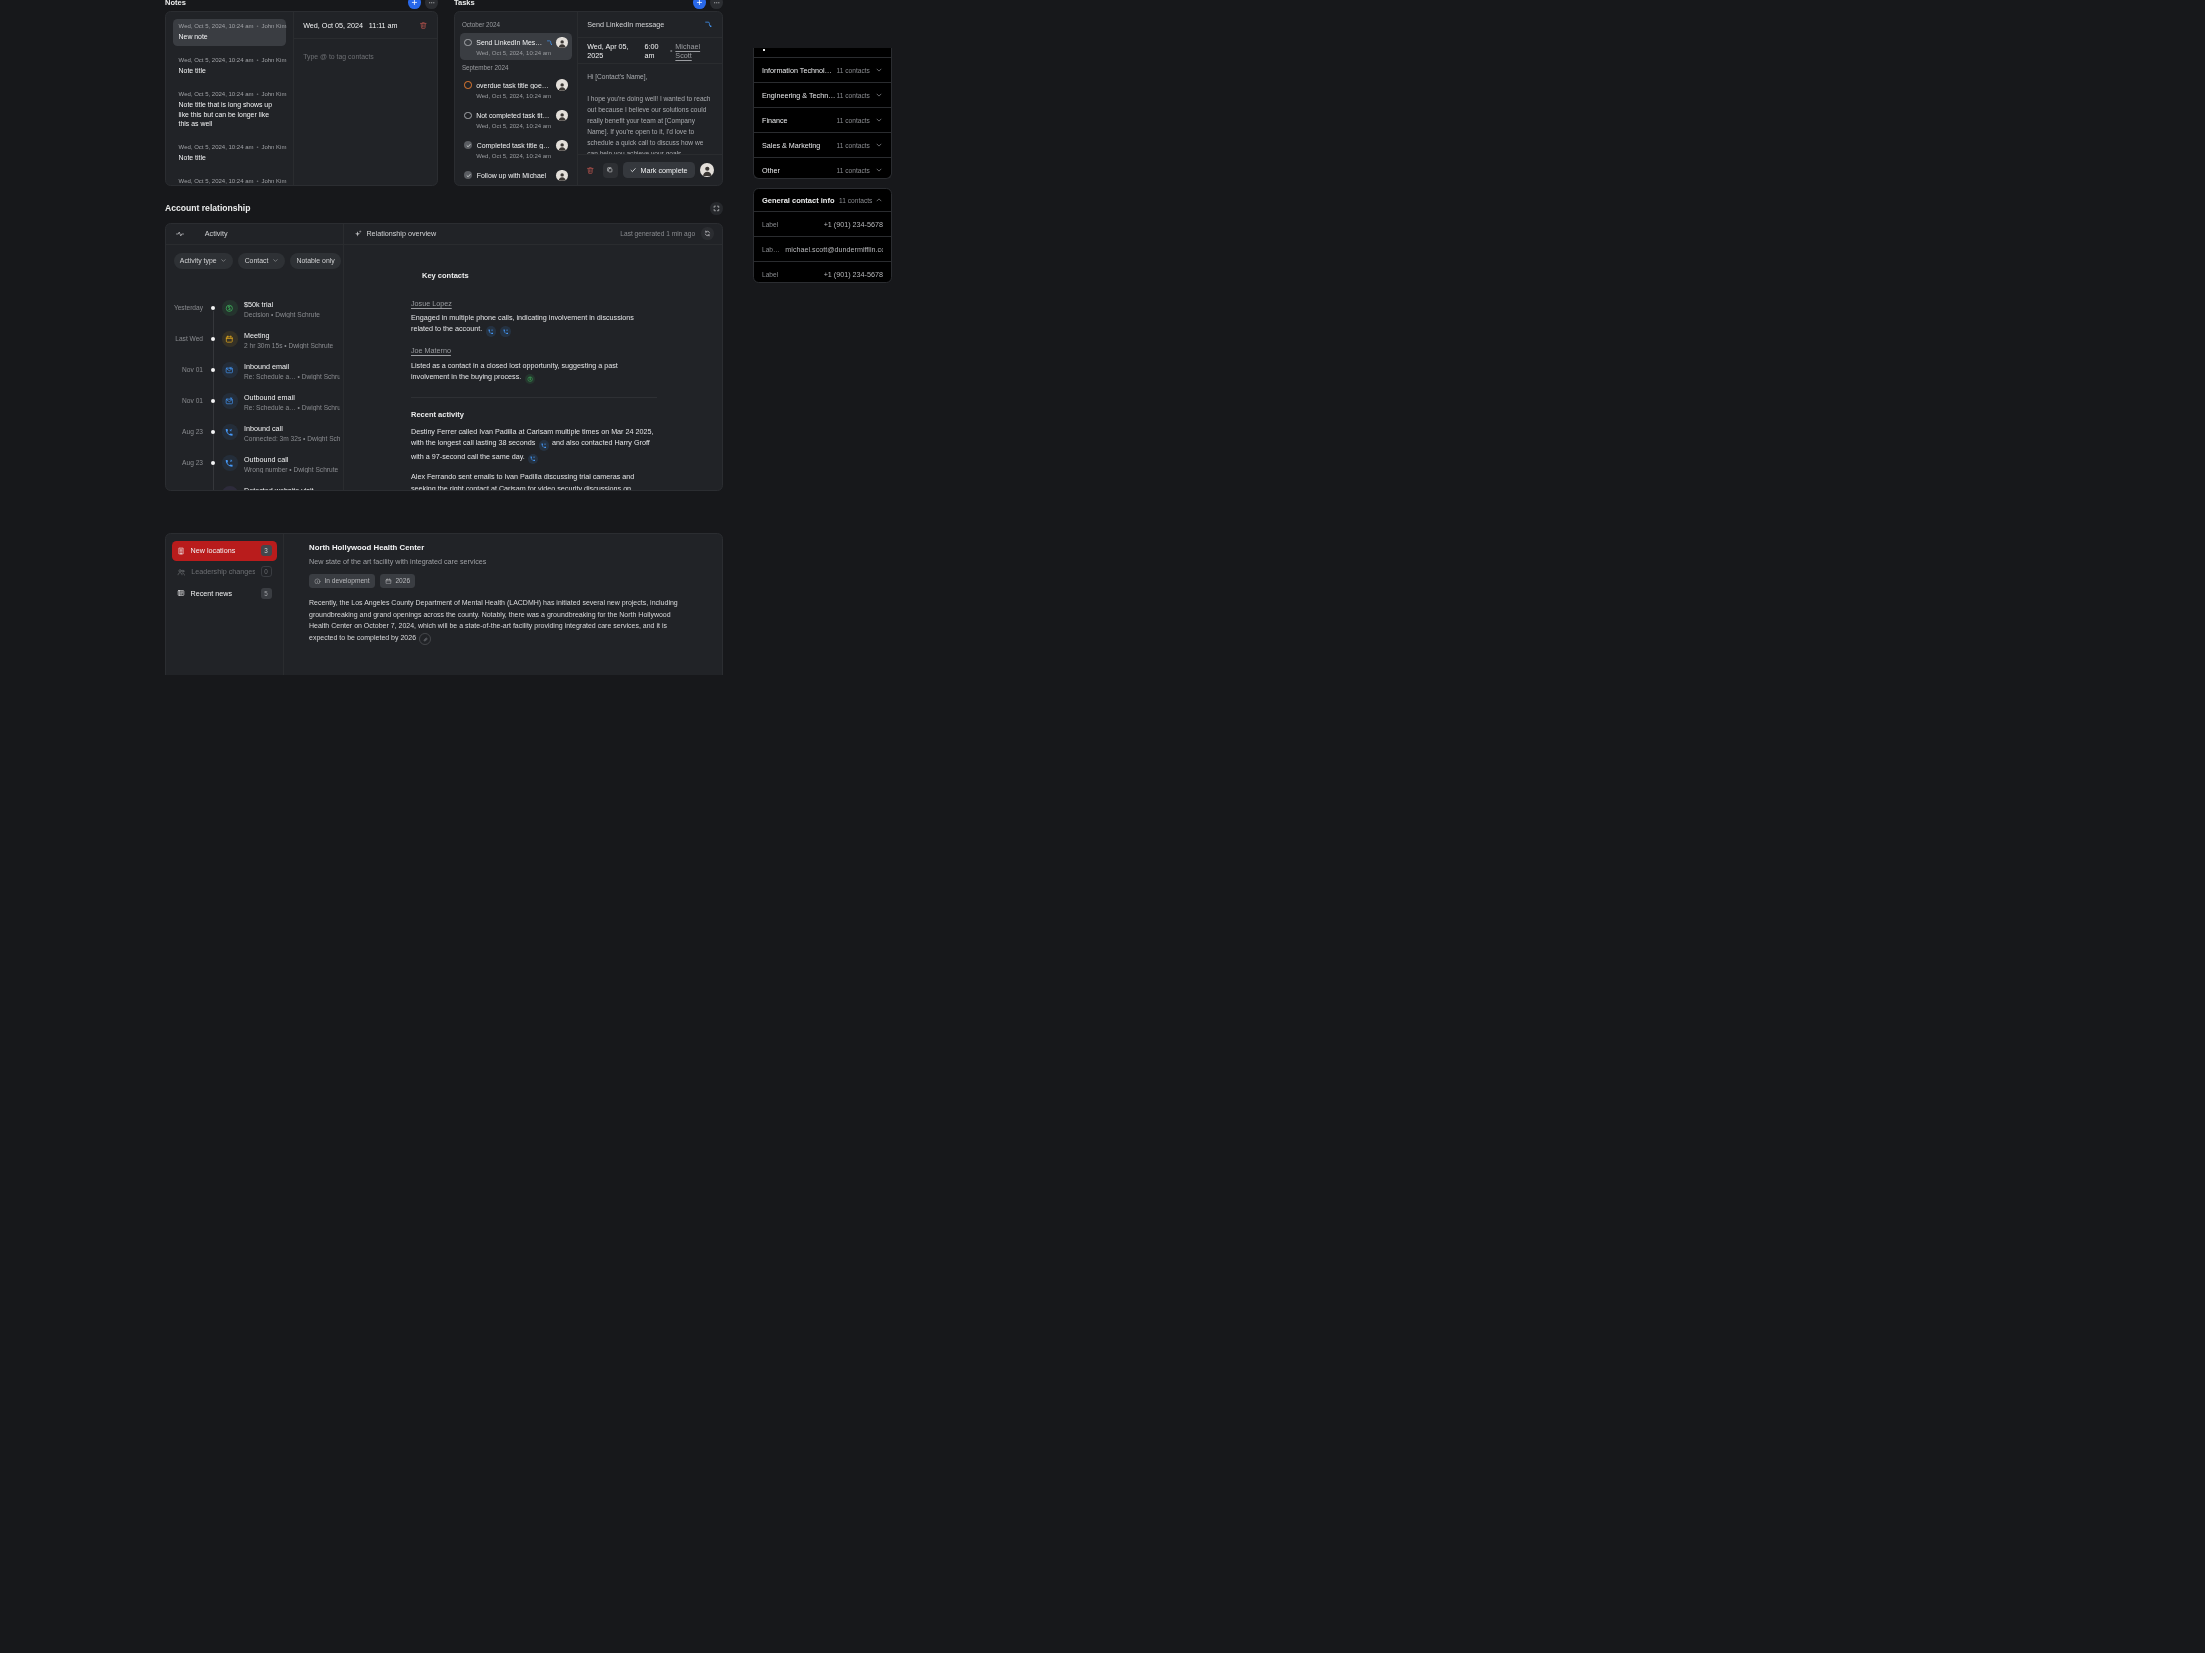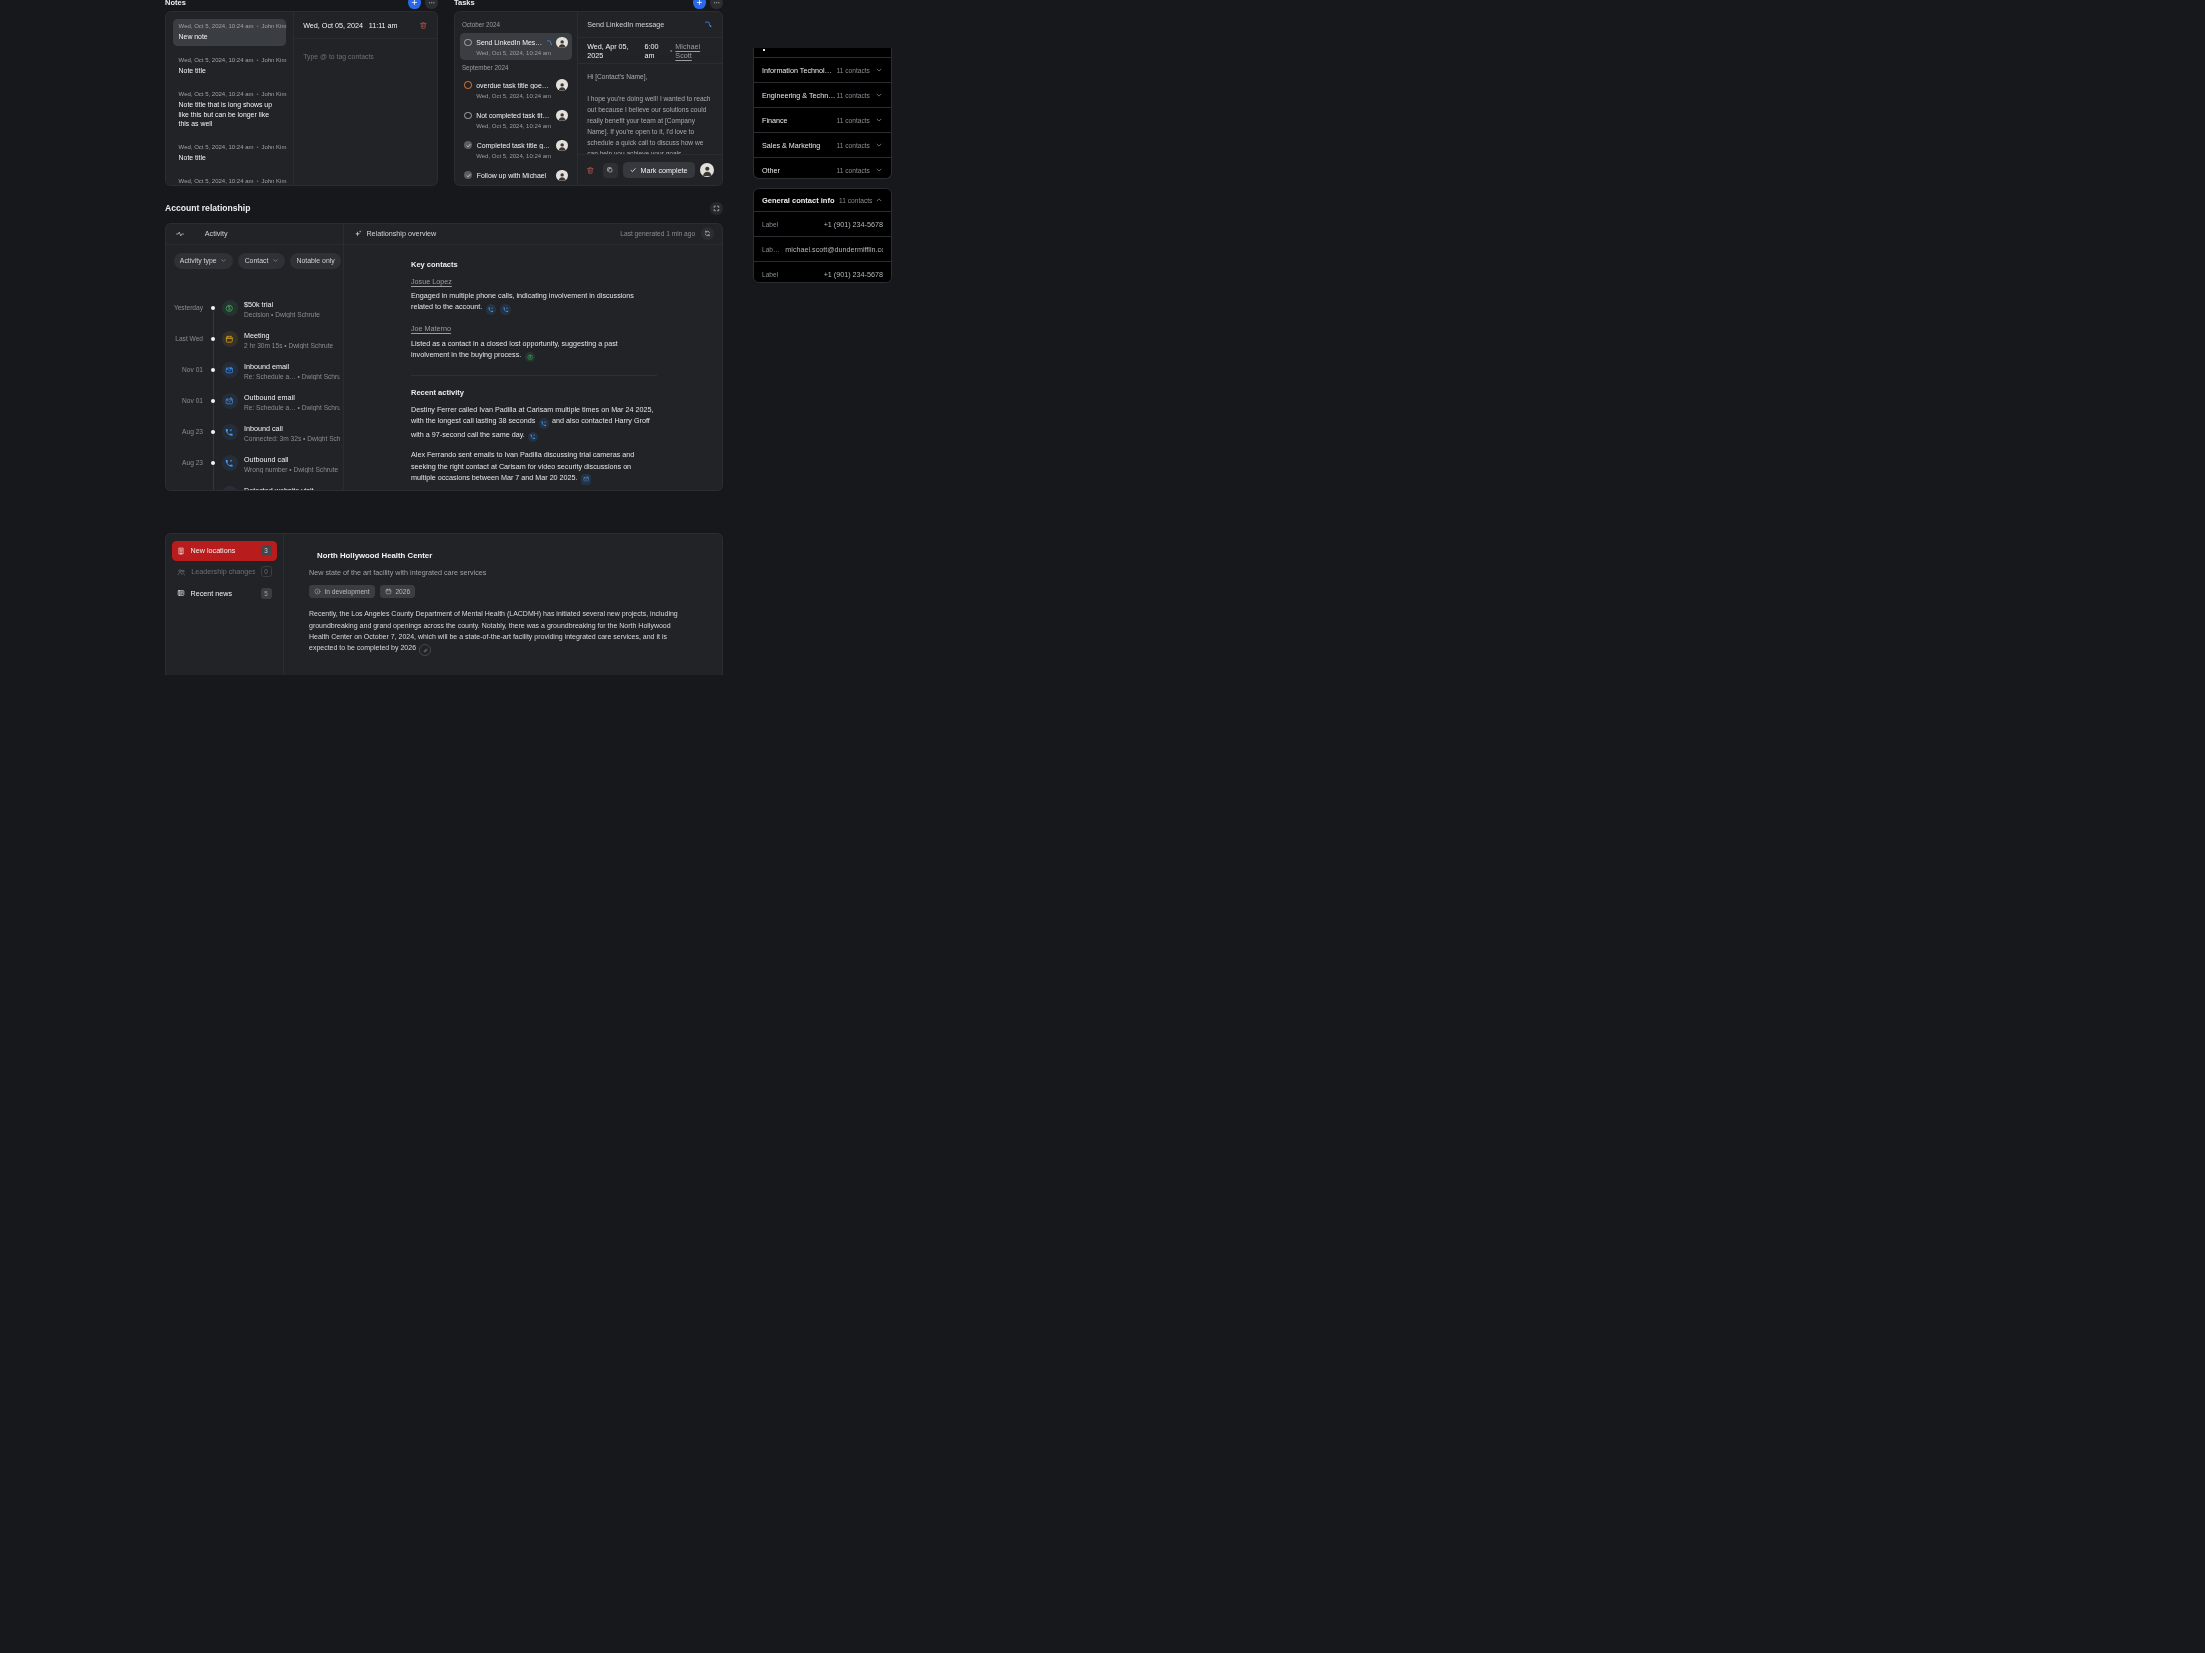--- a/index.html
+++ b/index.html
@@ -96,21 +96,21 @@
   .tl-icon{position:absolute;left:56px;top:0.6px;width:15.5px;height:15.5px;border-radius:50%;display:flex;align-items:center;justify-content:center;}
   .tl-c{position:absolute;left:78px;top:0;right:3.4px;}
   .tl-title{font-size:7.2px;color:#f2f3f4;white-space:nowrap;overflow:hidden;}
   .tl-sub{font-size:6.6px;color:#8a8c90;margin-top:2.3px;white-space:nowrap;overflow:hidden;}
   .bg-green{background:rgba(67,196,99,.10);color:#43c463;}
   .bg-yellow{background:rgba(233,172,29,.10);color:#e9ac1d;}
   .bg-blue{background:rgba(69,152,248,.09);color:#4598f8;}
   .bg-purple{background:rgba(157,116,240,.10);color:#9d74f0;}
   .tl-i0{top:55px}.tl-i1{top:86px}.tl-i2{top:117px}.tl-i3{top:148px}.tl-i4{top:179px}.tl-i5{top:210px}.tl-i6{top:241px}
   .ov-col{flex:1;padding:15px 65px 0 67px;overflow:hidden;}
-  .ov-h{font-size:7.5px;font-weight:700;color:#eceded;margin:0;}
+  .ov-h{font-size:7.5px;font-weight:700;color:#eceded;margin:11px;}
   .ov-name{display:inline-block;font-size:7.2px;color:#9b9da1;text-decoration:underline;text-underline-offset:1.7px;margin-top:8px;cursor:pointer;}
   .ov-p{font-size:7.2px;line-height:11.2px;color:#e3e4e6;margin:4.6px 0 0;}
   .chip{display:inline-flex;align-items:center;justify-content:center;width:10.3px;height:10.3px;vertical-align:-2.9px;margin:0 1.1px 0 3.4px;}
   .chip-round{border-radius:50%;background:rgba(69,152,248,.13);color:#4598f8;}
   .chip-green{border-radius:50%;background:rgba(67,196,99,.12);color:#43c463;}
   .chip-sq{border-radius:2.9px;background:rgba(69,152,248,.13);color:#4598f8;}
   .ov-div{height:0.6px;background:#2e3034;margin-top:12.6px;}
   .ov-h2{font-size:7.5px;font-weight:700;color:#eceded;margin:12.6px 0 0;}
   .ov-p.recent{margin-top:7.5px;}
   
@@ -120,21 +120,21 @@
   .mi-tab.sel{background:#b91c1c;}
   .mi-tab.disabled{color:#6e7074;cursor:default;}
   .mi-tab .lbl{flex:1;white-space:nowrap;overflow:hidden;}
   .badge{min-width:11px;height:11px;border-radius:2.9px;background:#44474c;color:#cfd0d2;font-size:6.3px;display:inline-flex;align-items:center;justify-content:center;padding:0 2.3px;box-sizing:border-box;}
   .badge.zero{background:transparent;border:0.6px solid #3a3d42;color:#6e7074;}
   .badge.plain{background:#3a3d42;color:#9fa1a5;}
   .mi-list{width:136px;border-right:0.6px solid #2a2c2f;padding:6.9px 5.7px;box-sizing:border-box;flex:none;}
   .mi-item{height:20px;border-radius:4.6px;display:flex;align-items:center;padding:0 6.9px;margin-bottom:1.1px;font-size:7.2px;color:#f0f1f2;cursor:pointer;white-space:nowrap;overflow:hidden;}
   .mi-item.sel{background:#35383d;}
   .mi-detail{flex:1;padding:9.2px 33px 0 25px;overflow:hidden;}
-  .mi-d-title{font-size:7.8px;font-weight:700;color:#f2f3f4;margin:8px;}
+  .mi-d-title{font-size:7.8px;font-weight:700;color:#f2f3f4;margin:0;}
   .mi-d-sub{font-size:7.2px;color:#9fa1a5;margin-top:5.2px;}
   .mi-badges{display:flex;gap:5.2px;margin-top:8px;}
   .mbadge{height:13.2px;border-radius:3.4px;background:#3a3d42;display:inline-flex;align-items:center;gap:3.4px;padding:0 5.2px;font-size:6.6px;color:#b9babd;}
   .mi-d-body{font-size:7px;line-height:11.4px;color:#d8d9db;margin-top:9.8px;}
   .link-chip{display:inline-flex;align-items:center;justify-content:center;width:9.8px;height:9.8px;border-radius:50%;border:0.6px solid #46484c;color:#a7a9ad;vertical-align:-2.3px;margin-left:3.4px;}
 </style>
 </head>
 <body>
 
 <div class="page">

